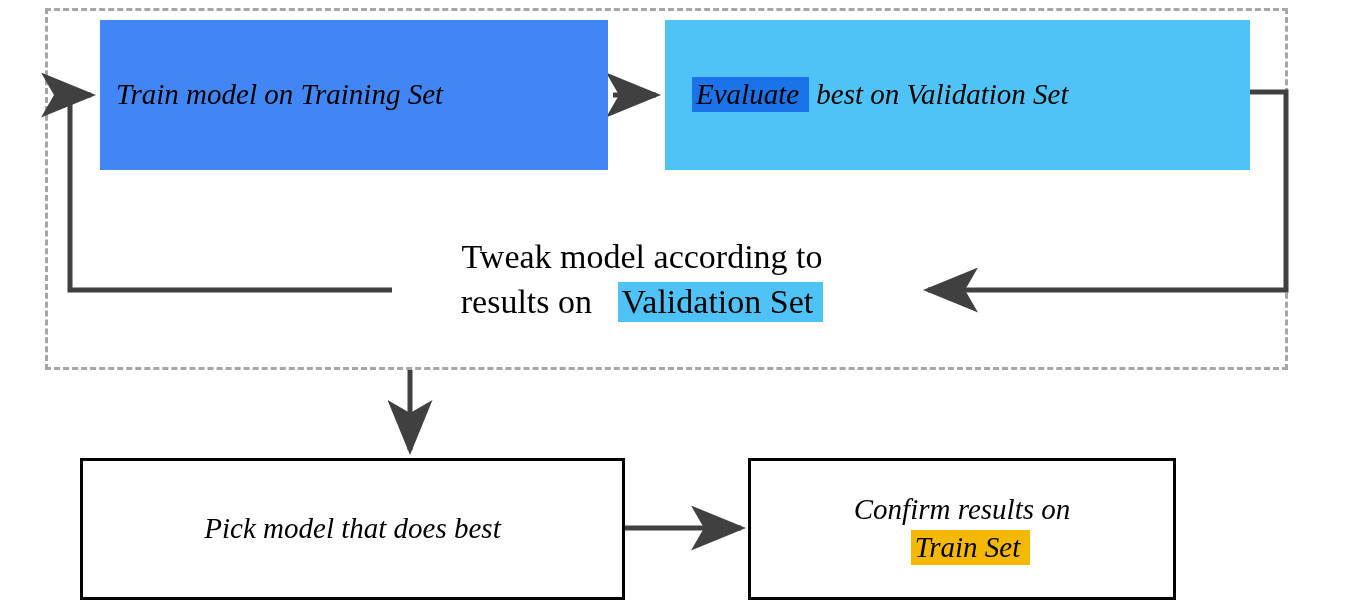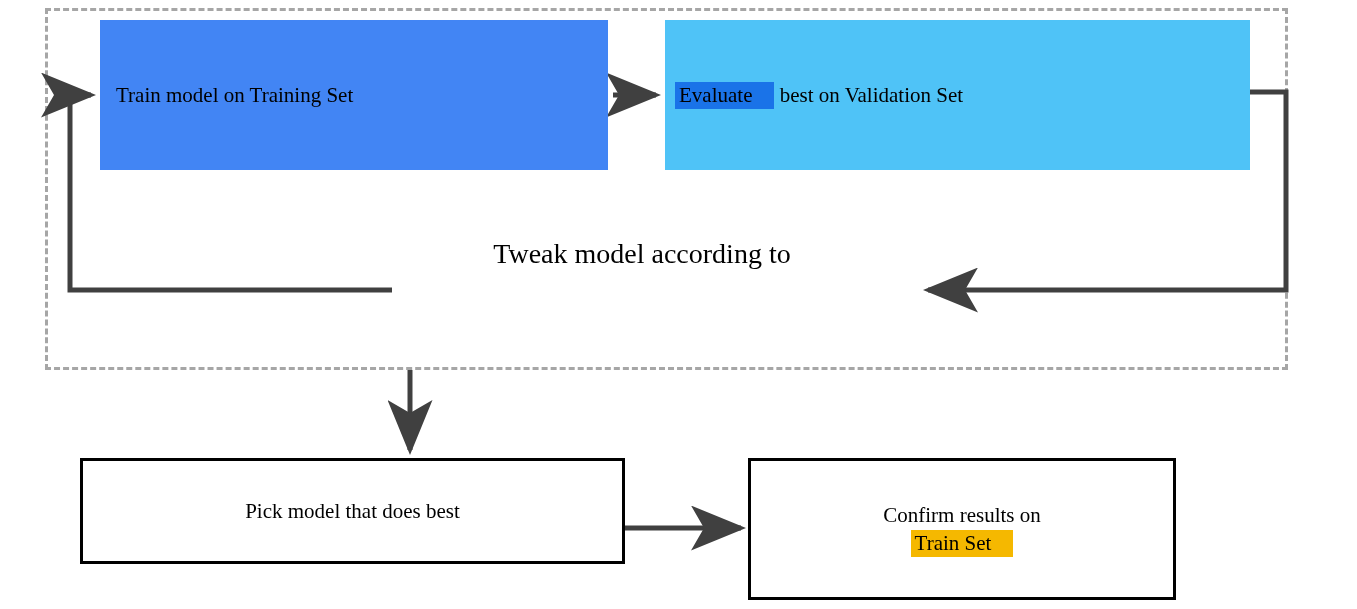--- a/index.html
+++ b/index.html
@@ -39,23 +39,24 @@
     box-sizing: border-box;
   }
 
   
   .stage-box {
     position: absolute;
     box-sizing: border-box;
     display: flex;
     align-items: center;
     color: #000000;
-    font-size: 21px;
+    font-size: 29px;
     line-height: 1.16;
     white-space: nowrap;
+    font-style: italic;
   }
   .box-train {
     left: 100px;
     top: 20px;
     width: 508px;
     height: 150px;
     background: #4285F4;
     padding-left: 16px;
   }
   .box-evaluate {
@@ -63,21 +64,21 @@
     top: 20px;
     width: 585px;
     height: 150px;
     background: #4FC3F7;
     padding-left: 10px;
   }
   .box-pick {
     left: 80px;
     top: 458px;
     width: 545px;
-    height: 106px;
+    height: 142px;
     background: #ffffff;
     border: 3px solid #000000;
     justify-content: center;
     text-align: center;
   }
   .box-confirm {
     left: 748px;
     top: 458px;
     width: 428px;
     height: 142px;
@@ -87,33 +88,34 @@
     text-align: center;
   }
 
   
   .tweak-caption {
     position: absolute;
     left: 392px;
     top: 236px;
     width: 500px;
     text-align: center;
-    font-size: 28px;
+    font-size: 34px;
     line-height: 1.25;
     color: #000000;
     white-space: nowrap;
   }
   .tweak-caption .line2 {
     display: block;
     margin-top: 2px;
   }
 
   
   .hl {
-    padding: 1px 22px 2px 4px;
+    padding: 1px 10px 2px 4px;
+    margin-left: 17px;
   }
   .hl-blue   { background: #1a73e8; }
   .hl-cyan   { background: #4FC3F7; }
   .hl-orange { background: #F5B800; }
 
   .stack {
     display: block;
     width: 100%;
   }
   .stack .ln { display: block; }
@@ -165,20 +167,21 @@
   </div>
 
   <div class="stage-box box-evaluate">
     <span>
       <span class="hl hl-blue">Evaluate</span><span> best on Validation Set</span>
     </span>
   </div>
 
   <div class="tweak-caption">
     <span class="ln">Tweak model according to</span>
+    <span class="line2"><span>results on </span><span class="hl hl-cyan">Validation Set</span></span>
   </div>
 
   <div class="stage-box box-pick">
     <span class="stack">
       <span class="ln">Pick model that does best</span>
     </span>
   </div>
 
   <div class="stage-box box-confirm">
     <span class="stack">

